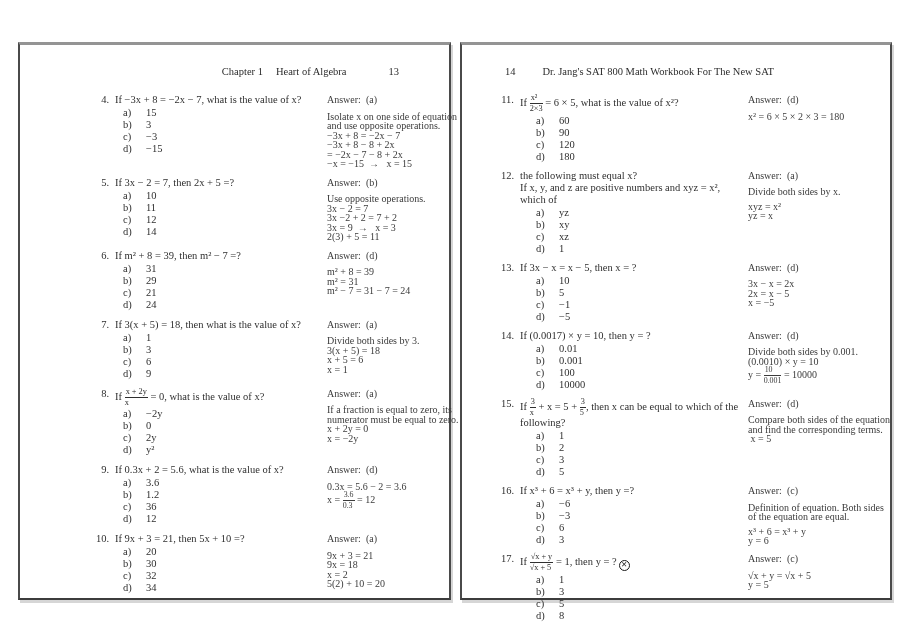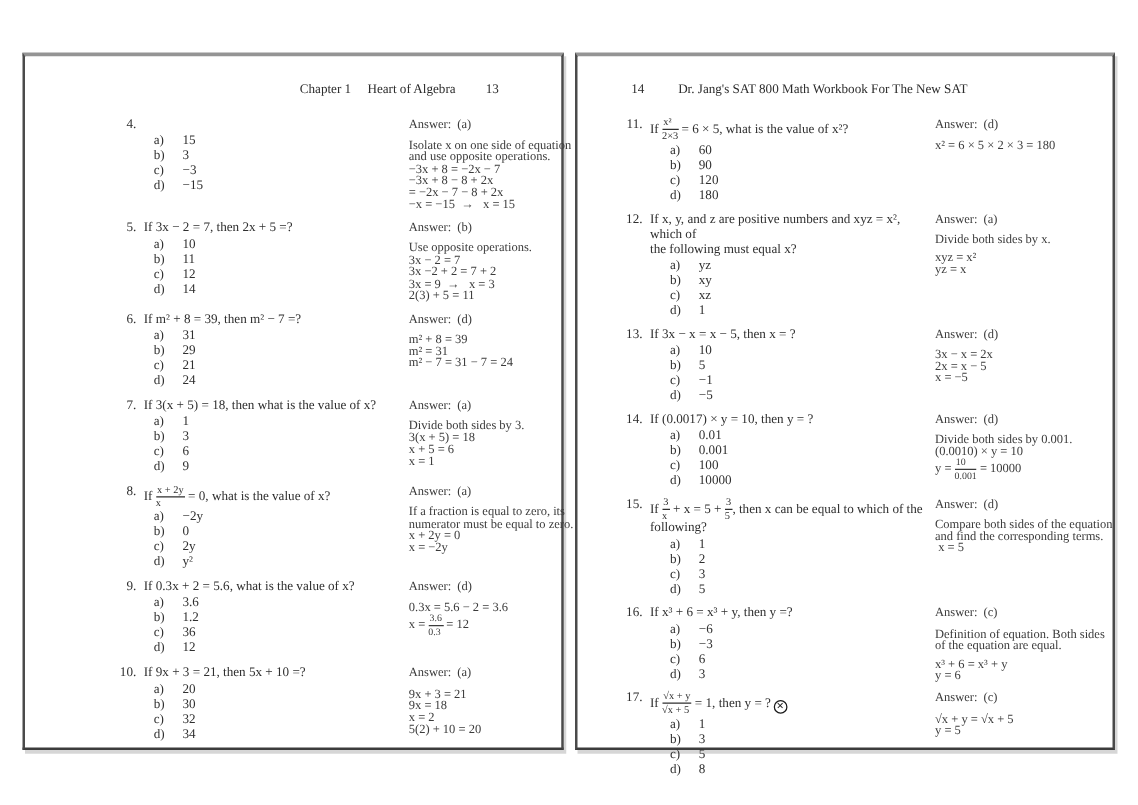--- a/index.html
+++ b/index.html
@@ -12,21 +12,21 @@
     border:2px solid #8d8d8d;border-top:3px solid #949494;
     border-left-color:#4a4a4a;border-right-color:#4a4a4a;border-bottom-color:#3c3c3c;
     box-shadow:2px 3px 0 rgba(0,0,0,0.16);
   }
   .page--left{left:18px;width:433px;padding:20px 18px 0 70px;}
   .page--right{left:460px;width:432px;padding:20px 16px 0 33px;}
 
   .page-header{font-size:10.5px;line-height:13px;margin-bottom:16px;display:flex;color:#2c2c2c;}
   .page--left .page-header{justify-content:flex-end;padding-right:32px;}
   .h-chapter{margin-right:13px;}
-  .h-title-left{margin-right:24px;}
+  .h-title-left{margin-right:42px;}
   .page--right .page-header{padding-left:10px;}
   .h-pnum{margin-right:27px;}
 
   .q-row{display:grid;}
   .page--left .q-row{grid-template-columns:237px 1fr;margin-bottom:8px;}
   .page--right .q-row{grid-template-columns:253px 1fr;margin-bottom:7px;}
 
   .q-line{display:flex;font-size:10.5px;line-height:12px;}
   .q-num{width:19px;text-align:right;margin-right:6px;flex:none;}
   .q-text{flex:1;}
@@ -59,20 +59,23 @@
   <div class="page-header">
     <span class="h-chapter">Chapter 1</span>
     <span class="h-title-left">Heart of Algebra</span>
     <span>13</span>
   </div>
   <div class="questions">
   <div class="q-row">
     <div class="q-main">
       <div class="q-line">
         <span class="q-num">4.</span>
+        <span class="q-text">
+              <div class="q-text-line">If −3x + 8 = −2x − 7, what is the value of x?</div>
+            </span>
       </div>
       <div class="q-opts">
             <div class="opt">
               <span class="opt-label">a)</span>
               <span>15</span>
             </div>
             <div class="opt">
               <span class="opt-label">b)</span>
               <span>3</span>
             </div>
@@ -366,22 +369,22 @@
             <div class="expl-line">x² = 6 × 5 × 2 × 3 = 180</div>
           </div>
     </div>
   </div>
 
   <div class="q-row">
     <div class="q-main">
       <div class="q-line">
         <span class="q-num">12.</span>
         <span class="q-text">
+              <div class="q-text-line">the following must equal x?</div>
               <div class="q-text-line">If x, y, and z are positive numbers and xyz = x², which of</div>
-              <div class="q-text-line">the following must equal x?</div>
             </span>
       </div>
       <div class="q-opts">
             <div class="opt">
               <span class="opt-label">a)</span>
               <span>yz</span>
             </div>
             <div class="opt">
               <span class="opt-label">b)</span>
               <span>xy</span>

